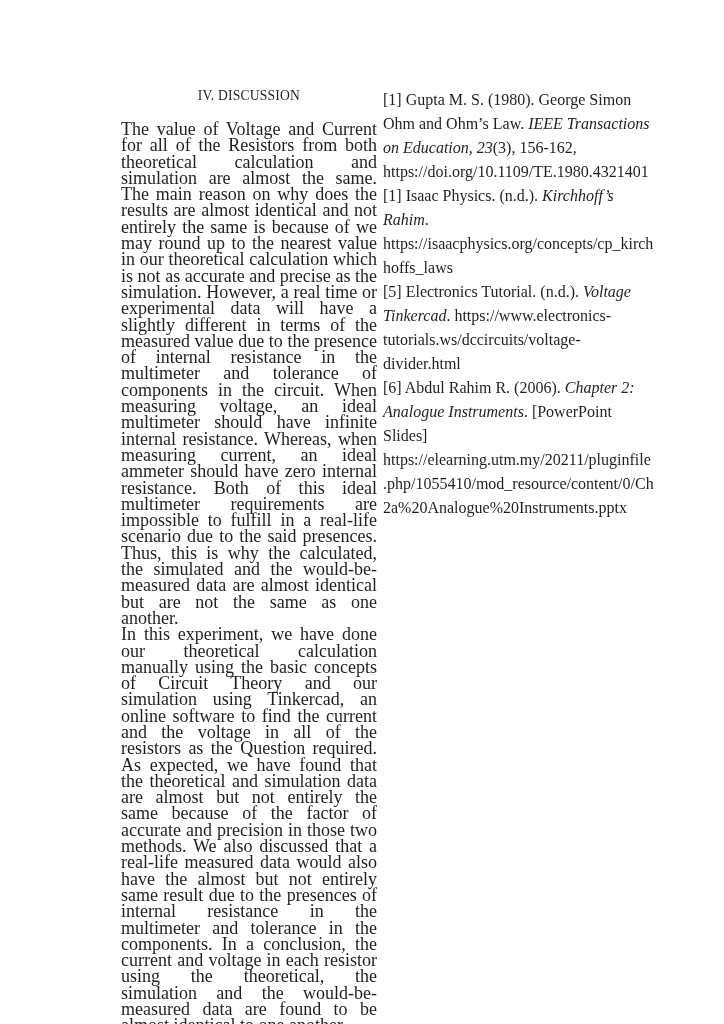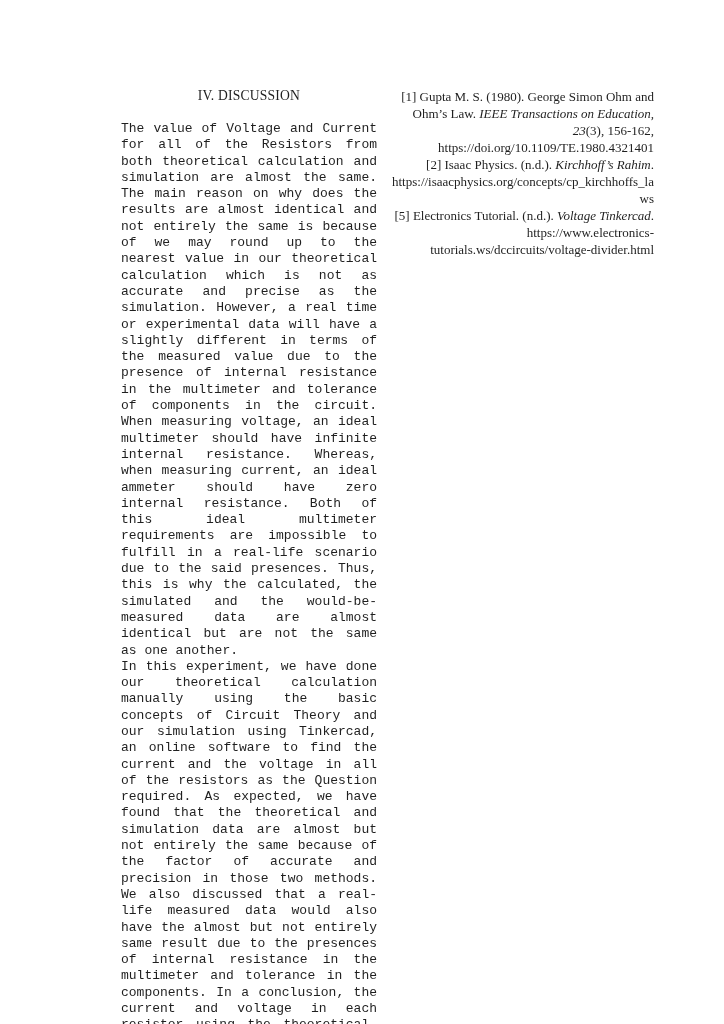--- a/index.html
+++ b/index.html
@@ -34,30 +34,29 @@
     font-weight: normal;
     text-align: center;
     line-height: 16px;
     margin: 0 0 17px 0;
     letter-spacing: 0.2px;
   }
   .heading-conclusion {
     margin-top: 15px;
   }
   .body-text {
-    font-size: 13px;
+    font-size: 18px;
     line-height: 16.3px;
     text-align: justify;
     margin: 0;
-    font-family: Liberation Mono, monospace;
   }
   .reference {
-    font-size: 13px;
-    line-height: 17px;
-    text-align: right;
+    font-size: 16px;
+    line-height: 24px;
+    text-align: left;
     margin: 0;
     overflow-wrap: anywhere;
     word-break: break-word;
   }
   .italic {
     font-style: italic;
   }
 </style>
 </head>
 <body>
@@ -67,18 +66,19 @@
   <div class="col col-left">
     <h2 class="heading">IV. DISCUSSION</h2>
     <p class="body-text">The value of Voltage and Current for all of the Resistors from both theoretical calculation and simulation are almost the same. The main reason on why does the results are almost identical and not entirely the same is because of we may round up to the nearest value in our theoretical calculation which is not as accurate and precise as the simulation. However, a real time or experimental data will have a slightly different in terms of the measured value due to the presence of internal resistance in the multimeter and tolerance of components in the circuit. When measuring voltage, an ideal multimeter should have infinite internal resistance. Whereas, when measuring current, an ideal ammeter should have zero internal resistance. Both of this ideal multimeter requirements are impossible to fulfill in a real-life scenario due to the said presences. Thus, this is why the calculated, the simulated and the would-be-measured data are almost identical but are not the same as one another.</p>
 
     <p class="body-text">In this experiment, we have done our theoretical calculation manually using the basic concepts of Circuit Theory and our simulation using Tinkercad, an online software to find the current and the voltage in all of the resistors as the Question required. As expected, we have found that the theoretical and simulation data are almost but not entirely the same because of the factor of accurate and precision in those two methods. We also discussed that a real-life measured data would also have the almost but not entirely same result due to the presences of internal resistance in the multimeter and tolerance in the components. In a conclusion, the current and voltage in each resistor using the theoretical, the simulation and the would-be-measured data are found to be almost identical to one another.</p>
   </div>
 
   <div class="col col-right">
     <div id="references-list">
         <p class="reference"><span>[1] Gupta M. S. (1980). George Simon Ohm and Ohm’s Law. </span><span class="italic">IEEE Transactions on Education, 23</span><span>(3), 156-162, https://doi.org/10.1109/TE.1980.4321401</span></p>
-        <p class="reference"><span>[2] Isaac Physics. (n.d.). </span><span class="italic">Kirchhoff’s Rahim</span><span>. https://isaacphysics.org/concepts/cp_kirchhoffs_laws</span></p>
+        <p class="reference"><span>[1] Isaac Physics. (n.d.). </span><span class="italic">Kirchhoff’s Rahim</span><span>. https://isaacphysics.org/concepts/cp_kirchhoffs_laws</span></p>
         <p class="reference"><span>[5] Electronics Tutorial. (n.d.). </span><span class="italic">Voltage Tinkercad</span><span>. https://www.electronics-tutorials.ws/dccircuits/voltage-divider.html</span></p>
+        <p class="reference"><span>[6] Abdul Rahim R. (2006). </span><span class="italic">Chapter 2: Analogue Instruments</span><span>. [PowerPoint Slides] https://elearning.utm.my/20211/pluginfile.php/1055410/mod_resource/content/0/Ch2a%20Analogue%20Instruments.pptx</span></p>
       </div>
   </div>
 
 </div>
 
 </body></html>

